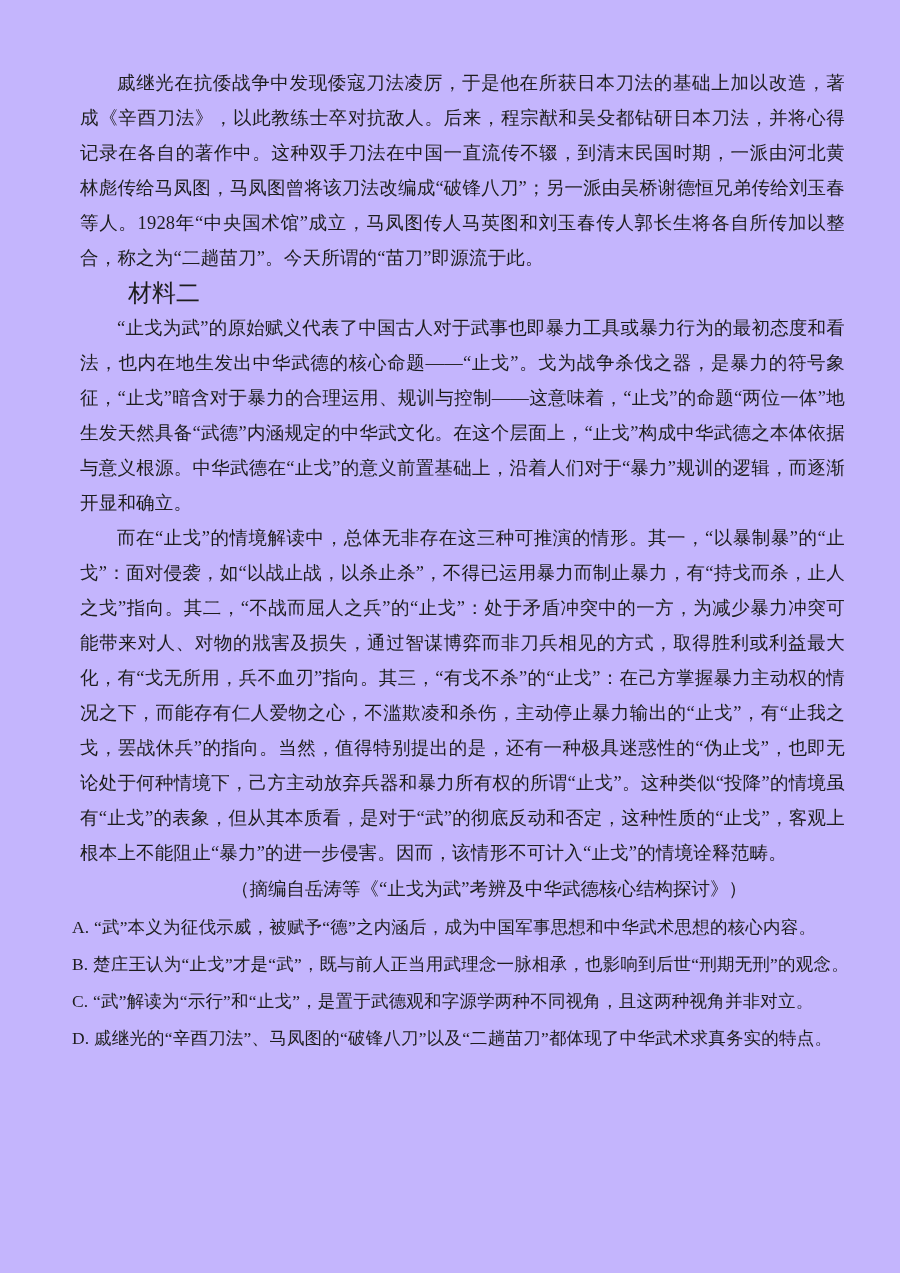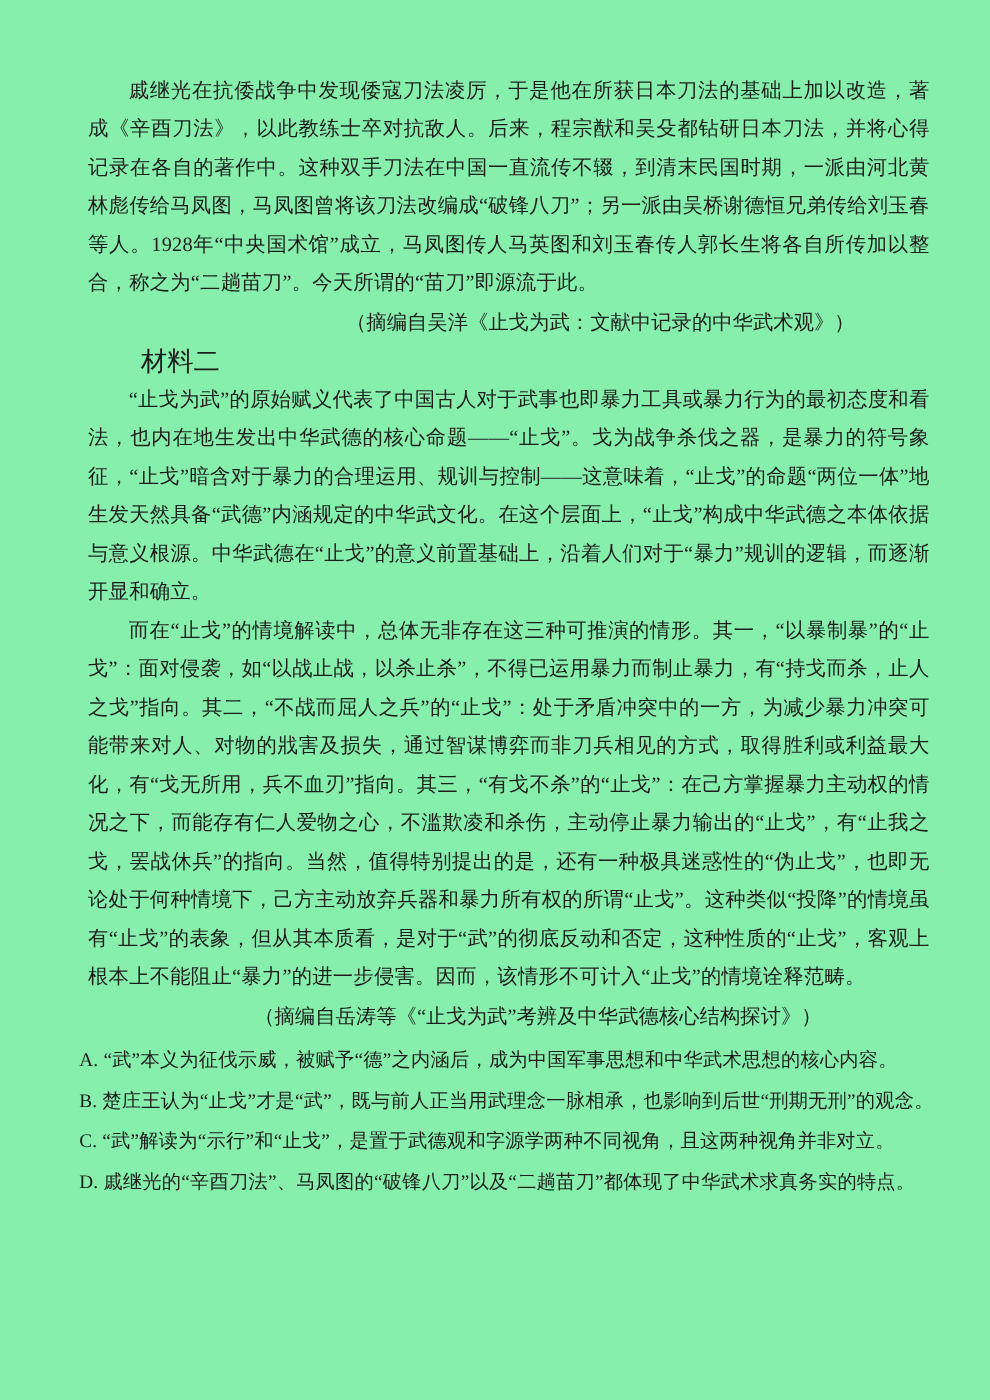--- a/index.html
+++ b/index.html
@@ -5,21 +5,21 @@
   html, body {
     margin: 0;
     padding: 0;
     background: #ffffff;
   }
   .page {
     position: relative;
     width: 900px;
     height: 1273px;
     margin: 0 auto;
-    background: #86efac;
+    background: #c4b5fd;
     box-sizing: border-box;
     padding: 66px 55px 0 80px;
     font-family: "Liberation Serif", "DejaVu Serif", serif;
     color: #1d1d1d;
     overflow: hidden;
   }
   .body-text p {
     margin: 0;
   }
   .para {
@@ -56,21 +56,20 @@
     white-space: nowrap;
   }
 </style>
 </head>
 <body>
 
 <div class="page">
 
   <section class="body-text">
     <p class="para">戚继光在抗倭战争中发现倭寇刀法凌厉，于是他在所获日本刀法的基础上加以改造，著成《辛酉刀法》，以此教练士卒对抗敌人。后来，程宗猷和吴殳都钻研日本刀法，并将心得记录在各自的著作中。这种双手刀法在中国一直流传不辍，到清末民国时期，一派由河北黄林彪传给马凤图，马凤图曾将该刀法改编成“破锋八刀”；另一派由吴桥谢德恒兄弟传给刘玉春等人。1928年“中央国术馆”成立，马凤图传人马英图和刘玉春传人郭长生将各自所传加以整合，称之为“二趟苗刀”。今天所谓的“苗刀”即源流于此。</p>
-    <p class="attribution attr-offset-1">（摘编自吴洋《止戈为武：文献中记录的中华武术观》）</p>
   </section>
 
   <section class="body-text">
     <p class="material-heading">材料二</p>
     <p class="para">“止戈为武”的原始赋义代表了中国古人对于武事也即暴力工具或暴力行为的最初态度和看法，也内在地生发出中华武德的核心命题——“止戈”。戈为战争杀伐之器，是暴力的符号象征，“止戈”暗含对于暴力的合理运用、规训与控制——这意味着，“止戈”的命题“两位一体”地生发天然具备“武德”内涵规定的中华武文化。在这个层面上，“止戈”构成中华武德之本体依据与意义根源。中华武德在“止戈”的意义前置基础上，沿着人们对于“暴力”规训的逻辑，而逐渐开显和确立。</p>
     <p class="para">而在“止戈”的情境解读中，总体无非存在这三种可推演的情形。其一，“以暴制暴”的“止戈”：面对侵袭，如“以战止战，以杀止杀”，不得已运用暴力而制止暴力，有“持戈而杀，止人之戈”指向。其二，“不战而屈人之兵”的“止戈”：处于矛盾冲突中的一方，为减少暴力冲突可能带来对人、对物的戕害及损失，通过智谋博弈而非刀兵相见的方式，取得胜利或利益最大化，有“戈无所用，兵不血刃”指向。其三，“有戈不杀”的“止戈”：在己方掌握暴力主动权的情况之下，而能存有仁人爱物之心，不滥欺凌和杀伤，主动停止暴力输出的“止戈”，有“止我之戈，罢战休兵”的指向。当然，值得特别提出的是，还有一种极具迷惑性的“伪止戈”，也即无论处于何种情境下，己方主动放弃兵器和暴力所有权的所谓“止戈”。这种类似“投降”的情境虽有“止戈”的表象，但从其本质看，是对于“武”的彻底反动和否定，这种性质的“止戈”，客观上根本上不能阻止“暴力”的进一步侵害。因而，该情形不可计入“止戈”的情境诠释范畴。</p>
     <p class="attribution attr-offset-2">（摘编自岳涛等《“止戈为武”考辨及中华武德核心结构探讨》）</p>
   </section>
 
   <section class="question-block">

